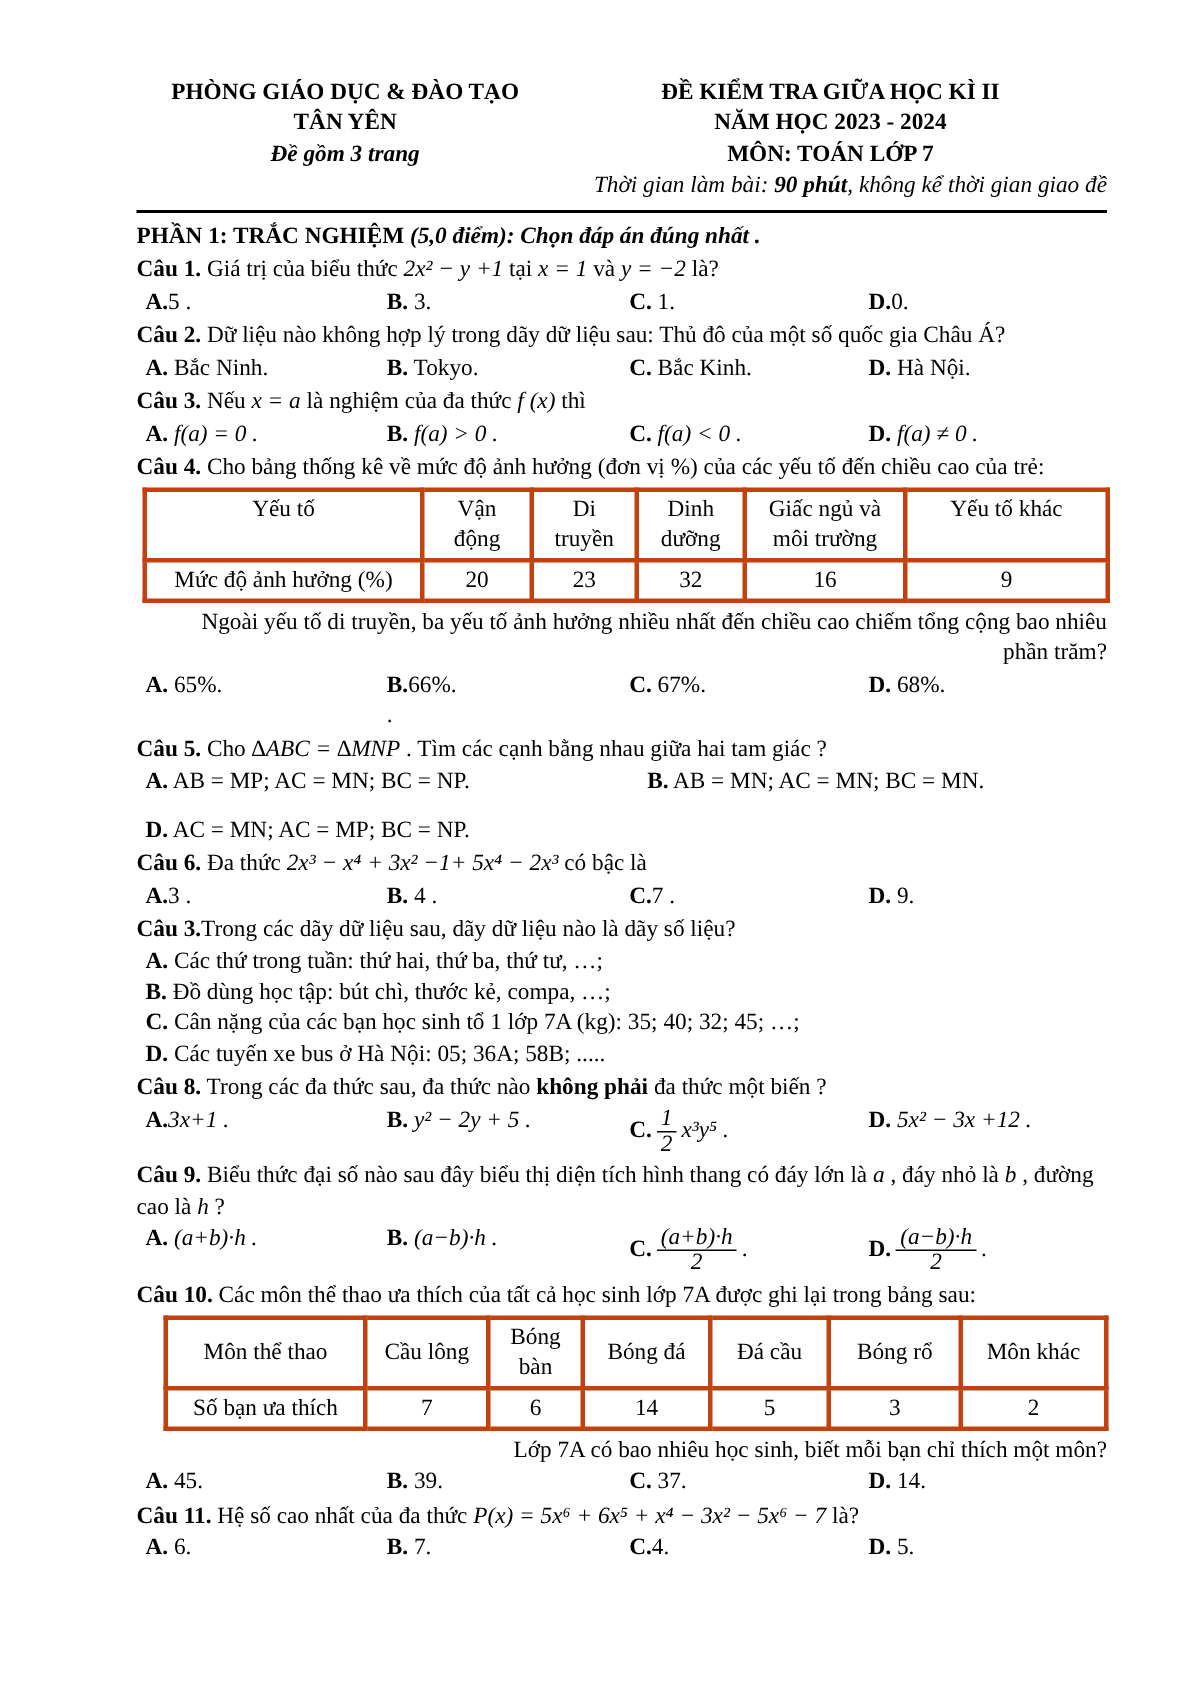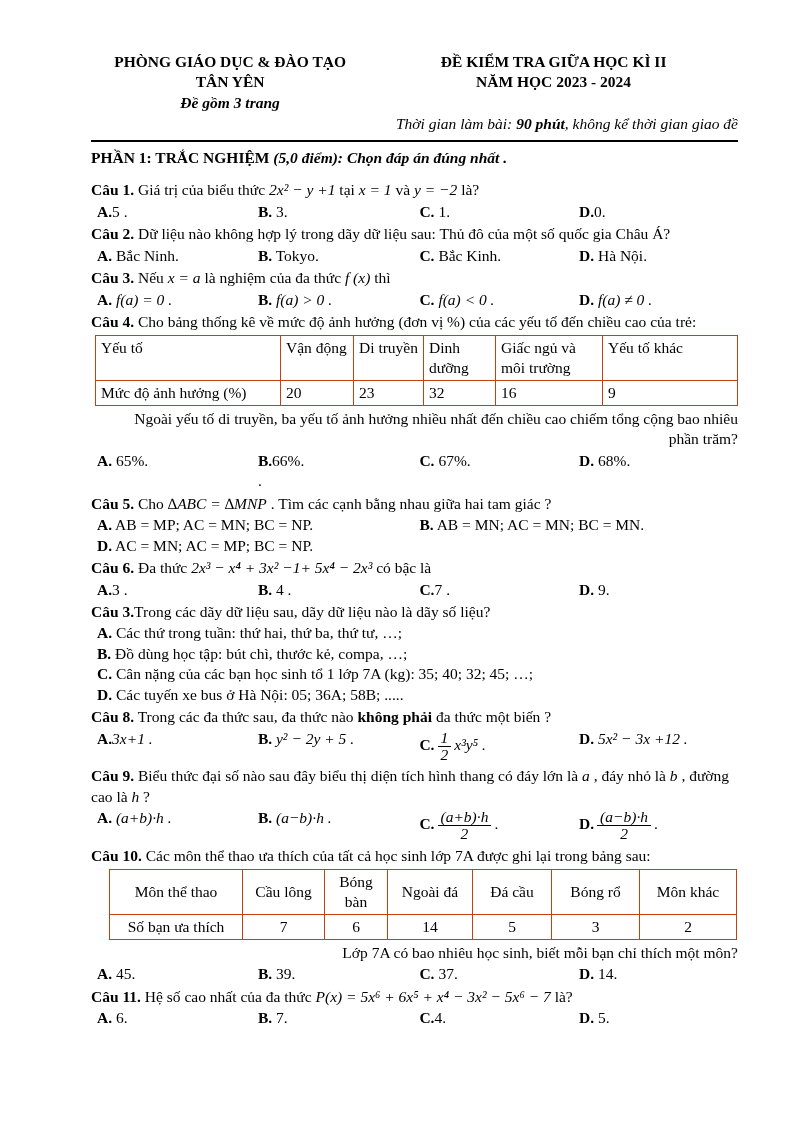--- a/index.html
+++ b/index.html
@@ -12,35 +12,35 @@
   .b  { font-weight: bold; }
   .i  { font-style: italic; margin-top: 24px; }
   .bi { font-weight: bold; font-style: italic; }
   .m  { font-style: italic; }
 
   .header { display: flex; }
   .header-left  { width: 43%; text-align: center; }
   .header-right { width: 57%; text-align: center; }
   .time-note { text-align: right; margin-top: 1px; }
   .rule { border-bottom: 2px solid #000; margin: 5px 0 6px 0; }
-  .section-heading { margin-bottom: 12px; }
+  .section-heading { margin-bottom: 2px; }
 
   .question { margin-bottom: 1px; }
   .q-text { }
   .opts { display: grid; padding-left: 6px; margin: 1px 0 2px 0; }
   .c4 { grid-template-columns: 25.1% 25.2% 24.9% 24.8%; }
-  .c2 { grid-template-columns: 50.3% 49.7%; }
+  .c2 { grid-template-columns: 50.3% 49.7%; gap: 12px; }
   .stack { display: block; }
   .stack .opt { display: block; }
   .opt { min-height: 20px; }
   .opt > b { }
   .spread { display: flex; justify-content: center; padding-right: 16px; flex-direction: column; }
 
   .tbl { border-collapse: collapse; table-layout: fixed; margin: 3px 0; }
-  .tbl td { border: 1px solid #c2410c; padding: 2px 5px; vertical-align: top; line-height: 1.28; }
+  .tbl td { border: 3px solid #c2410c; padding: 2px 5px; vertical-align: top; line-height: 1.28; text-align: center; }
   .t4  { width: 642px; margin-left: 4px; }
   .t10 { width: 627px; margin-left: 18px; text-align: center; }
   .t10 td { vertical-align: middle; padding: 2px 4px; }
   .followup { text-indent: 43px; text-align: right; }
 
   .frac { display: inline-flex; flex-direction: column; align-items: center;
           vertical-align: middle; line-height: 1.05; margin: 1px 3px; font-style: italic; }
   .frac .num { border-bottom: 1px solid #000; padding: 0 3px; }
   .frac .den { padding: 0 3px; }
 </style>
@@ -51,20 +51,21 @@
 
   <header class="header">
     <div class="header-left">
       <div class="b">PHÒNG GIÁO DỤC &amp; ĐÀO TẠO</div>
       <div class="b">TÂN YÊN</div>
       <div class="bi">Đề gồm 3 trang</div>
     </div>
     <div class="header-right">
       <div class="b">ĐỀ KIỂM TRA GIỮA HỌC KÌ II</div>
       <div class="b">NĂM HỌC 2023 - 2024</div>
+      <div class="b">MÔN: TOÁN LỚP 7</div>
     </div>
   </header>
 
   <div class="time-note"><span class="i">Thời gian làm bài: </span><span class="bi">90 phút</span><span class="i">, không kể thời gian giao đề</span></div>
 
   <div class="rule"></div>
 
   <div class="section-heading"><span class="b">PHẦN 1: TRẮC NGHIỆM </span><span class="bi">(5,0 điểm): Chọn đáp án đúng nhất .</span></div>
 
   <div class="question">
@@ -207,21 +208,21 @@
           <col style="width:85px">
           <col style="width:79px">
           <col style="width:88px">
           <col style="width:97px">
         </colgroup>
       <tbody>
           <tr>
         <td>Môn thể thao</td>
         <td>Cầu lông</td>
         <td>Bóng bàn</td>
-        <td>Ngoài đá</td>
+        <td>Bóng đá</td>
         <td>Đá cầu</td>
         <td>Bóng rổ</td>
         <td>Môn khác</td>
       </tr>
       <tr>
         <td>Số bạn ưa thích</td>
         <td>7</td>
         <td>6</td>
         <td>14</td>
         <td>5</td>

